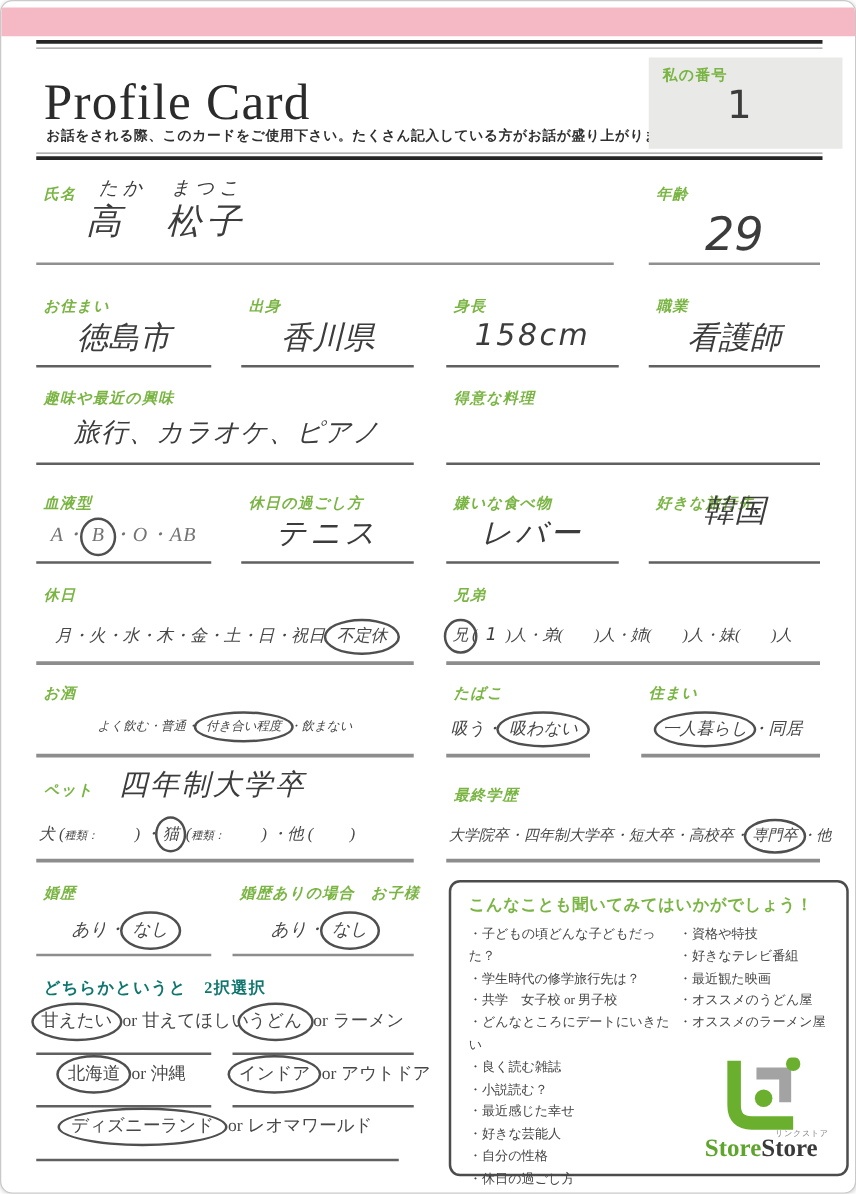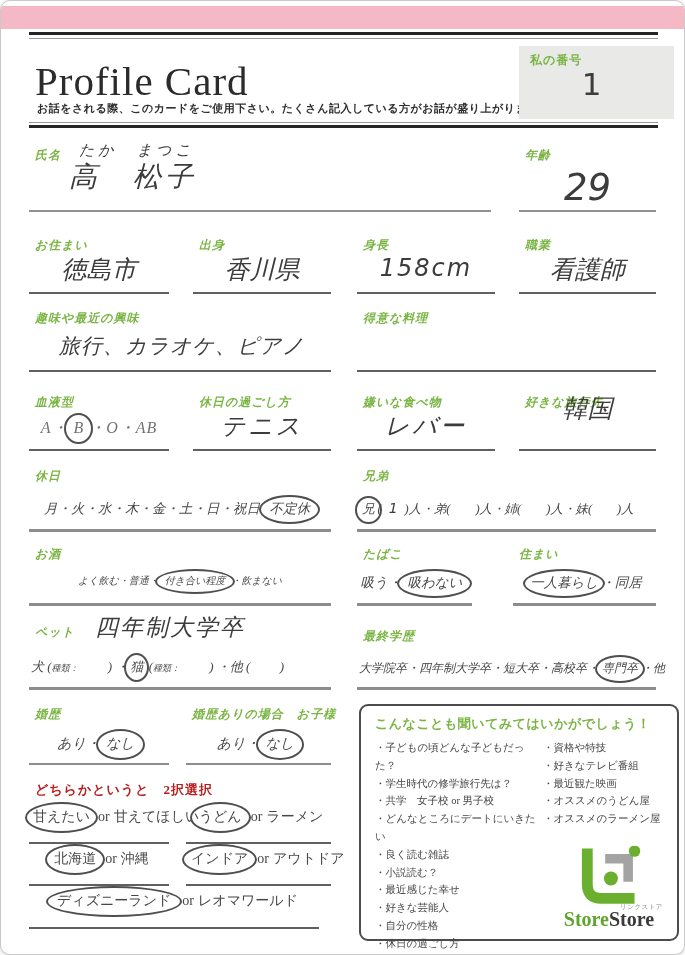--- a/index.html
+++ b/index.html
@@ -28,21 +28,21 @@
   .circ{display:inline-block;border:2px solid #4f4f4f;border-radius:50%;
         padding:3px 8px 4px;margin:-5px -4px -6px;}
   .field{position:absolute;font-style:italic;}
   .field .lbl{position:absolute;left:6px;top:6px;}
   .uline{position:absolute;left:0;right:0;bottom:0;border-top:2px solid #606060;}
   .uline.gray{border-top:3px solid #8d8d8d;}
   .uline.soft{border-top:2px solid #909090;}
   .val-center{position:absolute;left:0;right:0;text-align:center;}
   .kind{font-size:9px;letter-spacing:0;}
 
-  .bin-title{position:absolute;left:34px;top:780px;font-size:13px;font-weight:bold;color:#b91c1c;letter-spacing:1px;}
+  .bin-title{position:absolute;left:34px;top:780px;font-size:13px;font-weight:bold;color:#0f766e;letter-spacing:1px;}
   .pair{position:absolute;text-align:center;font-size:14px;}
   .pair .print{color:#474747;}
   .or{margin:0 4px;}
 
   .sbox{position:absolute;left:358px;top:703px;width:320px;height:237px;
         border:2px solid #4c4c4c;border-radius:9px;box-sizing:border-box;padding:9px 12px 6px 14px;font-family:Liberation Serif, serif;}
   .sbox .title{font-size:13px;font-weight:bold;color:#7ab544;letter-spacing:.5px;margin-bottom:6px;}
   .cols{display:flex;}
   .cols ul{list-style:none;margin:0;padding:0;font-size:10.5px;color:#454545;line-height:17.8px;}
   .cols ul li::before{content:"・";}

